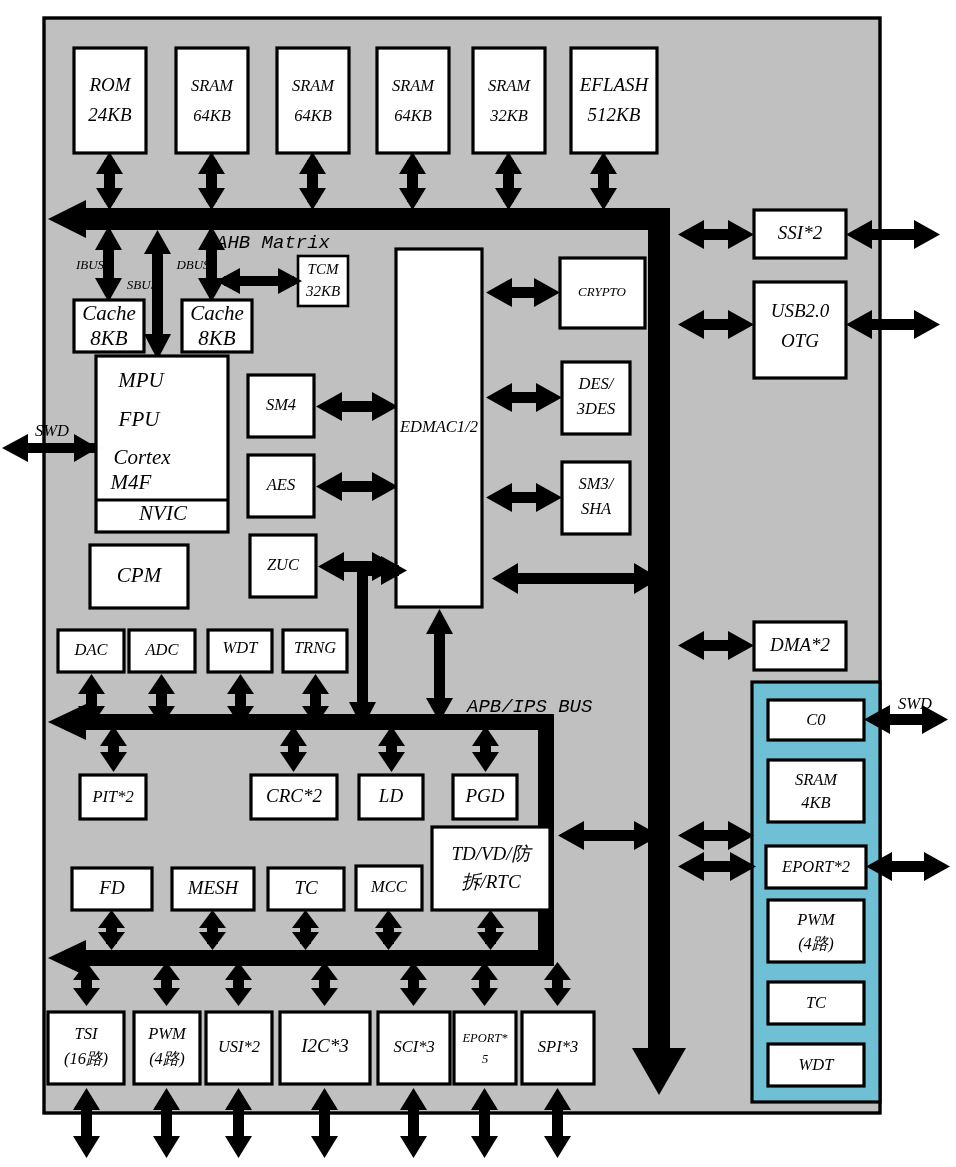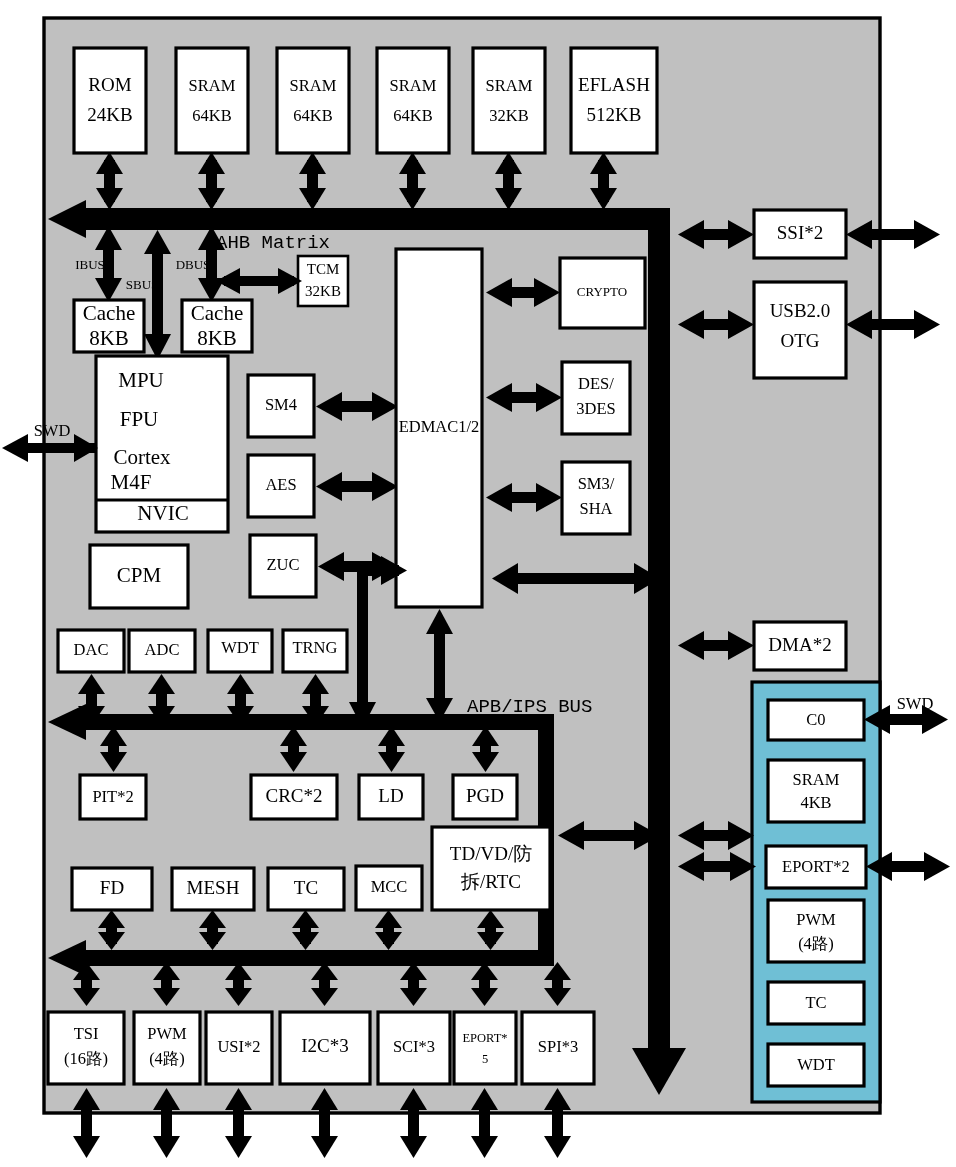--- a/index.html
+++ b/index.html
@@ -1,19 +1,19 @@
 <!DOCTYPE html>
 <html><head>
 <meta charset="utf-8">
 <title>SoC Block Diagram</title>
 <style>
   html,body{margin:0;padding:0;background:#ffffff;}
   body{width:956px;height:1167px;overflow:hidden;
        font-family:"Liberation Serif",serif;}
-  #stage{position:relative;width:956px;height:884px;}
+  #stage{position:relative;width:956px;height:884px;font-style:italic;}
   svg#diagram{position:absolute;left:0;top:0;width:956px;height:1167px;display:block;}
   .blk{fill:#ffffff;stroke:#000000;stroke-width:3.2;}
   .blkthin{fill:#ffffff;stroke:#000000;stroke-width:2.6;}
   .chipbg{fill:#c0c0c0;stroke:#000000;stroke-width:3.4;}
   .seczone{fill:#6fbfd5;stroke:#000000;stroke-width:3.2;}
   .bus{fill:#000000;stroke:none;}
   .ar{fill:#000000;stroke:none;}
   .lbl{font-family:"Liberation Serif",serif;fill:#000000;text-anchor:middle;
        dominant-baseline:middle;font-size:19px;}
   .lbl.s16{font-size:16.5px;}

